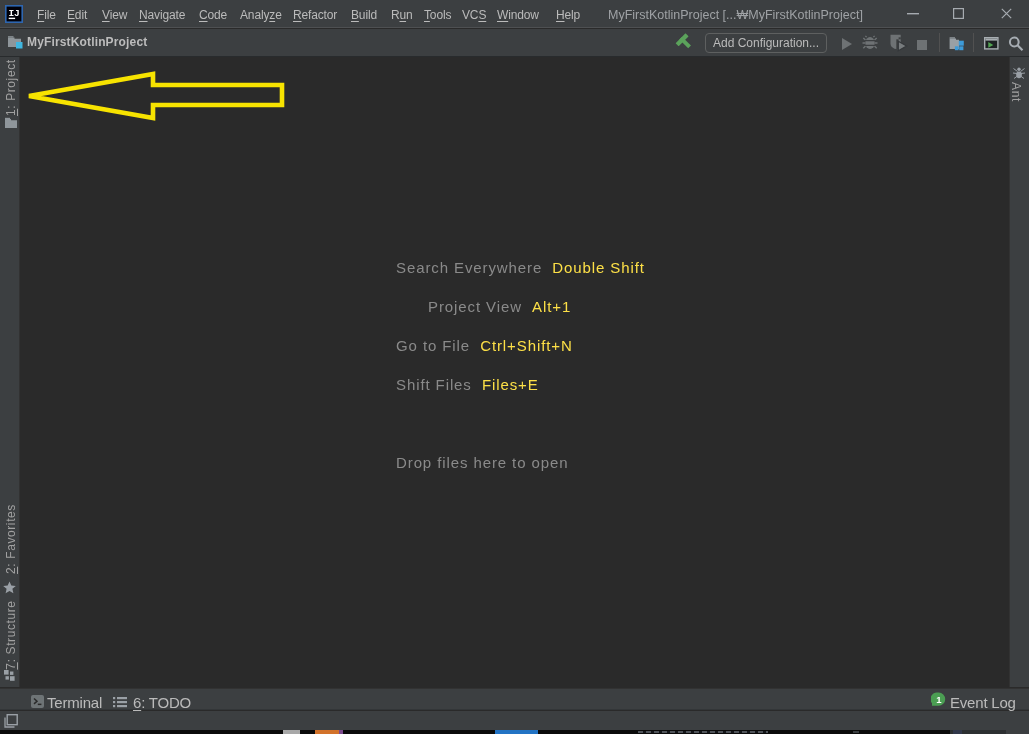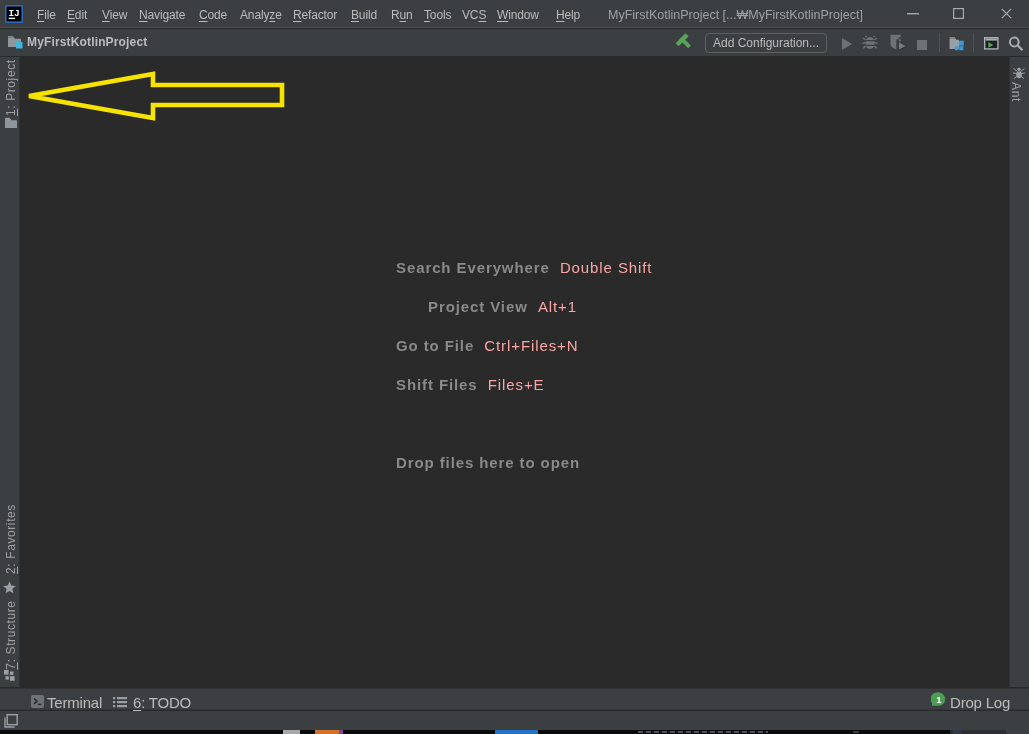--- a/index.html
+++ b/index.html
@@ -25,22 +25,22 @@
 #leftbar { position:absolute; left:0; top:57px; width:20px; height:630px;
   background:#3c3f41; border-right:1px solid #323232; }
 #rightbar { position:absolute; left:1009px; top:57px; width:20px; height:630px;
   background:#3c3f41; border-left:1px solid #323232; }
 .vlabel { position:absolute; font-size:12px; letter-spacing:0.6px; color:#a1a1a1; white-space:nowrap; }
 .vl-up { transform:rotate(-90deg); transform-origin:center; }
 .vl-dn { transform:rotate(90deg); transform-origin:center; }
 .vlabel u { text-decoration:underline; text-underline-offset:2px; }
 
 .hint { position:absolute; left:396px; font-size:15px; letter-spacing:0.9px; white-space:nowrap; }
-.hint .lab { color:#8a8a8a;font-weight:bold; }
-.hint .key { color:#fca5a5;text-align:right; }
+.hint .lab { color:#8a8a8a; }
+.hint .key { color:#fde047;text-align:right; }
 
 #toolwinbar { position:absolute; left:0; top:688px; width:1029px; height:22px;
   background:#3c3f41; border-top:1px solid #323232; border-bottom:1px solid #333638; }
 #statusbar { position:absolute; left:0; top:711px; width:1029px; height:19px;
   background:#3c3f41; }
 #taskstrip { position:absolute; left:0; top:730px; width:1029px; height:4px; background:#0a0a0a; }
 .blabel { position:absolute; font-size:15px; letter-spacing:-0.2px; color:#bbbbbb; }
 .blabel u { text-decoration:underline; text-underline-offset:2px; }
 </style>
 </head>
@@ -167,21 +167,21 @@
     </g>
   </svg>
   <div class="vlabel vl-dn" style="left:988px; top:85px; width:56px; text-align:center;">Ant</div>
 
   <svg class="abs" style="left:20px; top:63px;" width="270" height="66" viewBox="0 0 270 66">
     <path d="M9 33 L133 11 L133 22 L262 22 L262 42 L133 42 L133 55 Z" fill="none" stroke="#f7e300" stroke-width="4.6" stroke-linejoin="miter"></path>
   </svg>
 
   <div class="hint" style="top:259px;"><span class="lab">Search Everywhere</span>&nbsp;&nbsp;<span class="key">Double Shift</span></div>
   <div class="hint" style="top:298px;margin-left:32px;"><span class="lab">Project View</span>&nbsp;&nbsp;<span class="key">Alt+1</span></div>
-  <div class="hint" style="top:337px;"><span class="lab">Go to File</span>&nbsp;&nbsp;<span class="key">Ctrl+Files+N</span></div>
+  <div class="hint" style="top:337px;"><span class="lab">Go to File</span>&nbsp;&nbsp;<span class="key">Ctrl+Shift+N</span></div>
   <div class="hint" style="top:376px;"><span class="lab">Shift Files</span>&nbsp;&nbsp;<span class="key">Files+E</span></div>
   <div class="hint" style="top:454px;"><span class="lab">Drop files here to open</span></div>
 
   <div id="toolwinbar">
     <svg class="abs" style="left:31px; top:6px;" width="13" height="13">
       <rect x="0" y="0" width="13" height="13" rx="2" fill="#6e7476"></rect>
       <path d="M3 3.5 L6 6.2 L3 8.9" stroke="#2b2b2b" stroke-width="1.5" fill="none"></path>
       <rect x="6.8" y="8.6" width="3.6" height="1.5" fill="#2b2b2b"></rect>
     </svg>
     <span class="blabel" style="left:47px; top:5px;">Terminal</span>
@@ -193,21 +193,21 @@
           <rect x="4" y="5" width="10" height="2.2"></rect>
         <rect x="0" y="9" width="2.2" height="2.2"></rect>
           <rect x="4" y="9" width="10" height="2.2"></rect>
       </g>
     </svg>
     <span class="blabel" style="left:133px; top:5px;"><u>6</u>: TODO</span>
     <svg class="abs" style="left:931px; top:3px;" width="15" height="15">
       <path d="M7.6 0.6 A6.6 6.6 0 0 1 7.6 13.8 L3.4 13.8 L1 13.8 L1 11.2 A6.6 6.6 0 0 1 7.6 0.6 Z" fill="#4b9e53"></path>
       <text x="5.2" y="10.6" fill="#ffffff" font-size="9.5" font-weight="bold" font-family="Liberation Sans">1</text>
     </svg>
-    <span class="blabel" style="left:950px; top:5px;">Drop Log</span>
+    <span class="blabel" style="left:950px; top:5px;">Event Log</span>
   </div>
 
   <div id="statusbar">
     <svg class="abs" style="left:4px; top:3px;" width="14" height="14">
       <path d="M1 3.5 L1 13 L10.5 13" stroke="#9aa0a6" stroke-width="1.3" fill="none"></path>
       <rect x="3.2" y="0.7" width="10" height="10" fill="none" stroke="#9aa0a6" stroke-width="1.4"></rect>
     </svg>
   </div>
 
   <div id="taskstrip">

